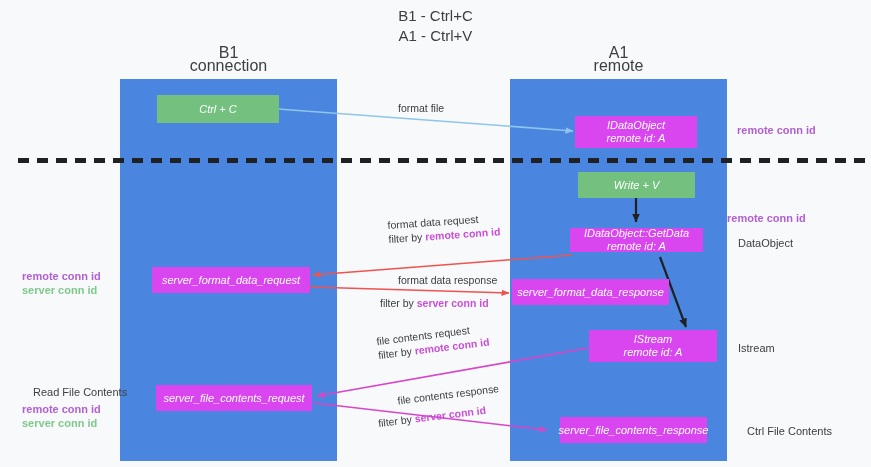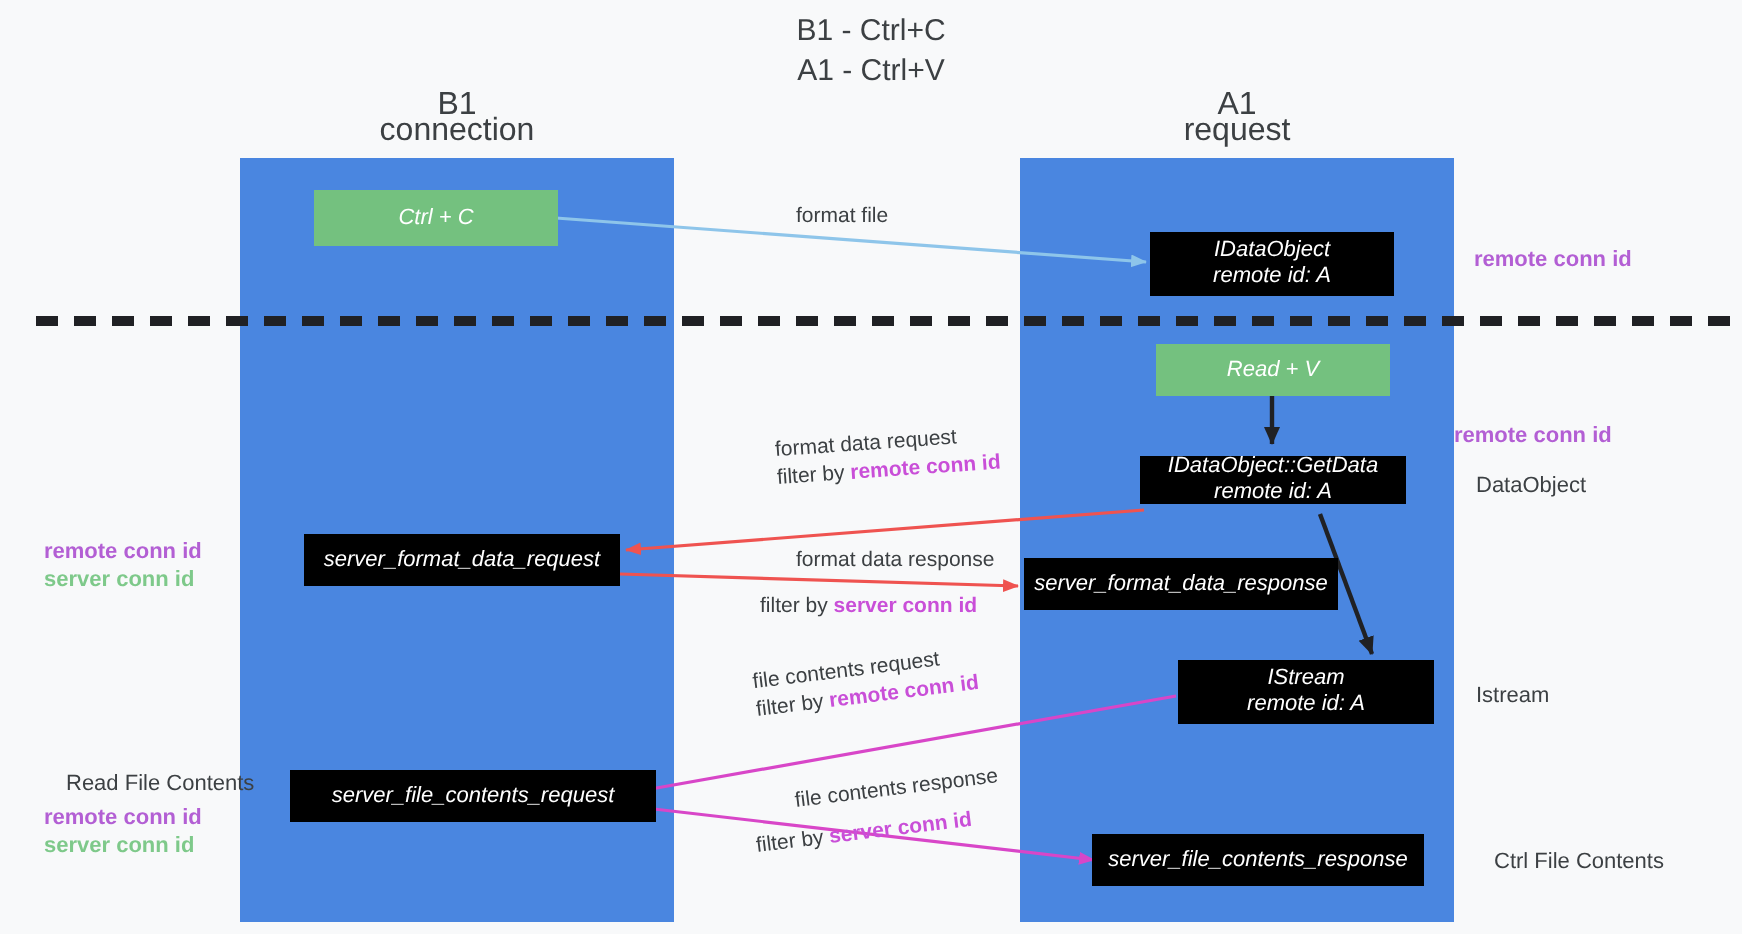--- a/index.html
+++ b/index.html
@@ -14,21 +14,21 @@
 
   .lane{position:absolute;background:#4a86e0;}
   .lane-hdr{position:absolute;text-align:center;font-size:16px;line-height:13px;color:#3c4043;}
 
   .title{position:absolute;left:0;top:6px;width:871px;text-align:center;
          font-size:15px;line-height:20px;color:#3c4043;}
 
   .node{position:absolute;box-sizing:border-box;display:flex;flex-direction:column;
         align-items:center;justify-content:center;text-align:center;color:#ffffff;
         font-size:11px;line-height:13px;font-style:italic;}
-  .orange{background:#000000;}
+  .orange{background:#d946ef;}
   .green{background:#74c17f;}
 
   .side{position:absolute;font-size:11px;line-height:14px;}
   .tag-remote{color:#b35fd4;font-weight:bold;}
   .tag-server{color:#7ec98a;font-weight:bold;}
   .plain{color:#3c4043;font-weight:normal;padding-left:11px;}
 
   .edgelbl{position:absolute;font-size:10.5px;line-height:14px;color:#3c4043;white-space:nowrap;}
   .edgelbl b{font-weight:bold;}
   .m-remote{color:#c94fd8;}
@@ -44,21 +44,21 @@
     <div>B1 - Ctrl+C</div>
     <div>A1 - Ctrl+V</div>
   </div>
 
   <div class="lane-hdr" style="left:120px;top:46px;width:217px;">
     <div>B1</div>
     <div>connection</div>
   </div>
   <div class="lane-hdr" style="left:510px;top:46px;width:217px;">
     <div>A1</div>
-    <div>request</div>
+    <div>remote</div>
   </div>
 
   <div class="lane" style="left:120px;top:79px;width:217px;height:382px;"></div>
   <div class="lane" style="left:510px;top:79px;width:217px;height:382px;"></div>
 
   <svg id="wires" viewBox="0 0 871 467">
     <defs>
       <marker id="ar-blue" markerWidth="9" markerHeight="9" refX="7.5" refY="3.2" orient="auto" markerUnits="userSpaceOnUse">
         <path d="M0,0 L8,3.2 L0,6.4 z" fill="#8ec5ea"></path>
       </marker>
@@ -93,46 +93,46 @@
   <div class="node green" style="left:157px;top:95px;width:122px;height:28px;">
     <span>Ctrl + C</span>
   </div>
 
   <div class="node orange" style="left:575px;top:116px;width:122px;height:32px;">
     <span>IDataObject</span>
     <span>remote id: A</span>
   </div>
 
   <div class="node green" style="left:578px;top:172px;width:117px;height:26px;">
-    <span>Read + V</span>
+    <span>Write + V</span>
   </div>
 
   <div class="node orange" style="left:570px;top:228px;width:133px;height:24px;">
     <span>IDataObject::GetData</span>
     <span>remote id: A</span>
   </div>
 
   <div class="node orange" style="left:512px;top:279px;width:157px;height:26px;">
     <span>server_format_data_response</span>
   </div>
 
   <div class="node orange" style="left:152px;top:267px;width:158px;height:26px;">
     <span>server_format_data_request</span>
   </div>
 
   <div class="node orange" style="left:589px;top:330px;width:128px;height:32px;">
     <span>IStream</span>
     <span>remote id: A</span>
   </div>
 
-  <div class="node orange" style="left:145px;top:385px;width:183px;height:26px;">
+  <div class="node orange" style="left:156px;top:385px;width:156px;height:26px;">
     <span>server_file_contents_request</span>
   </div>
 
-  <div class="node orange" style="left:546px;top:417px;width:166px;height:26px;text-align:right;">
+  <div class="node orange" style="left:560px;top:417px;width:147px;height:26px;text-align:right;">
     <span>server_file_contents_response</span>
   </div>
 
   <div class="edgelbl" style="left:398px;top:101px;">format file</div>
 
   <div class="edgelbl rot-up" style="left:389px;top:218px;transform:rotate(-4deg);">
     <div>format data request</div>
     <div><span>filter by </span><b class="m-remote">remote conn id</b></div>
   </div>
 

